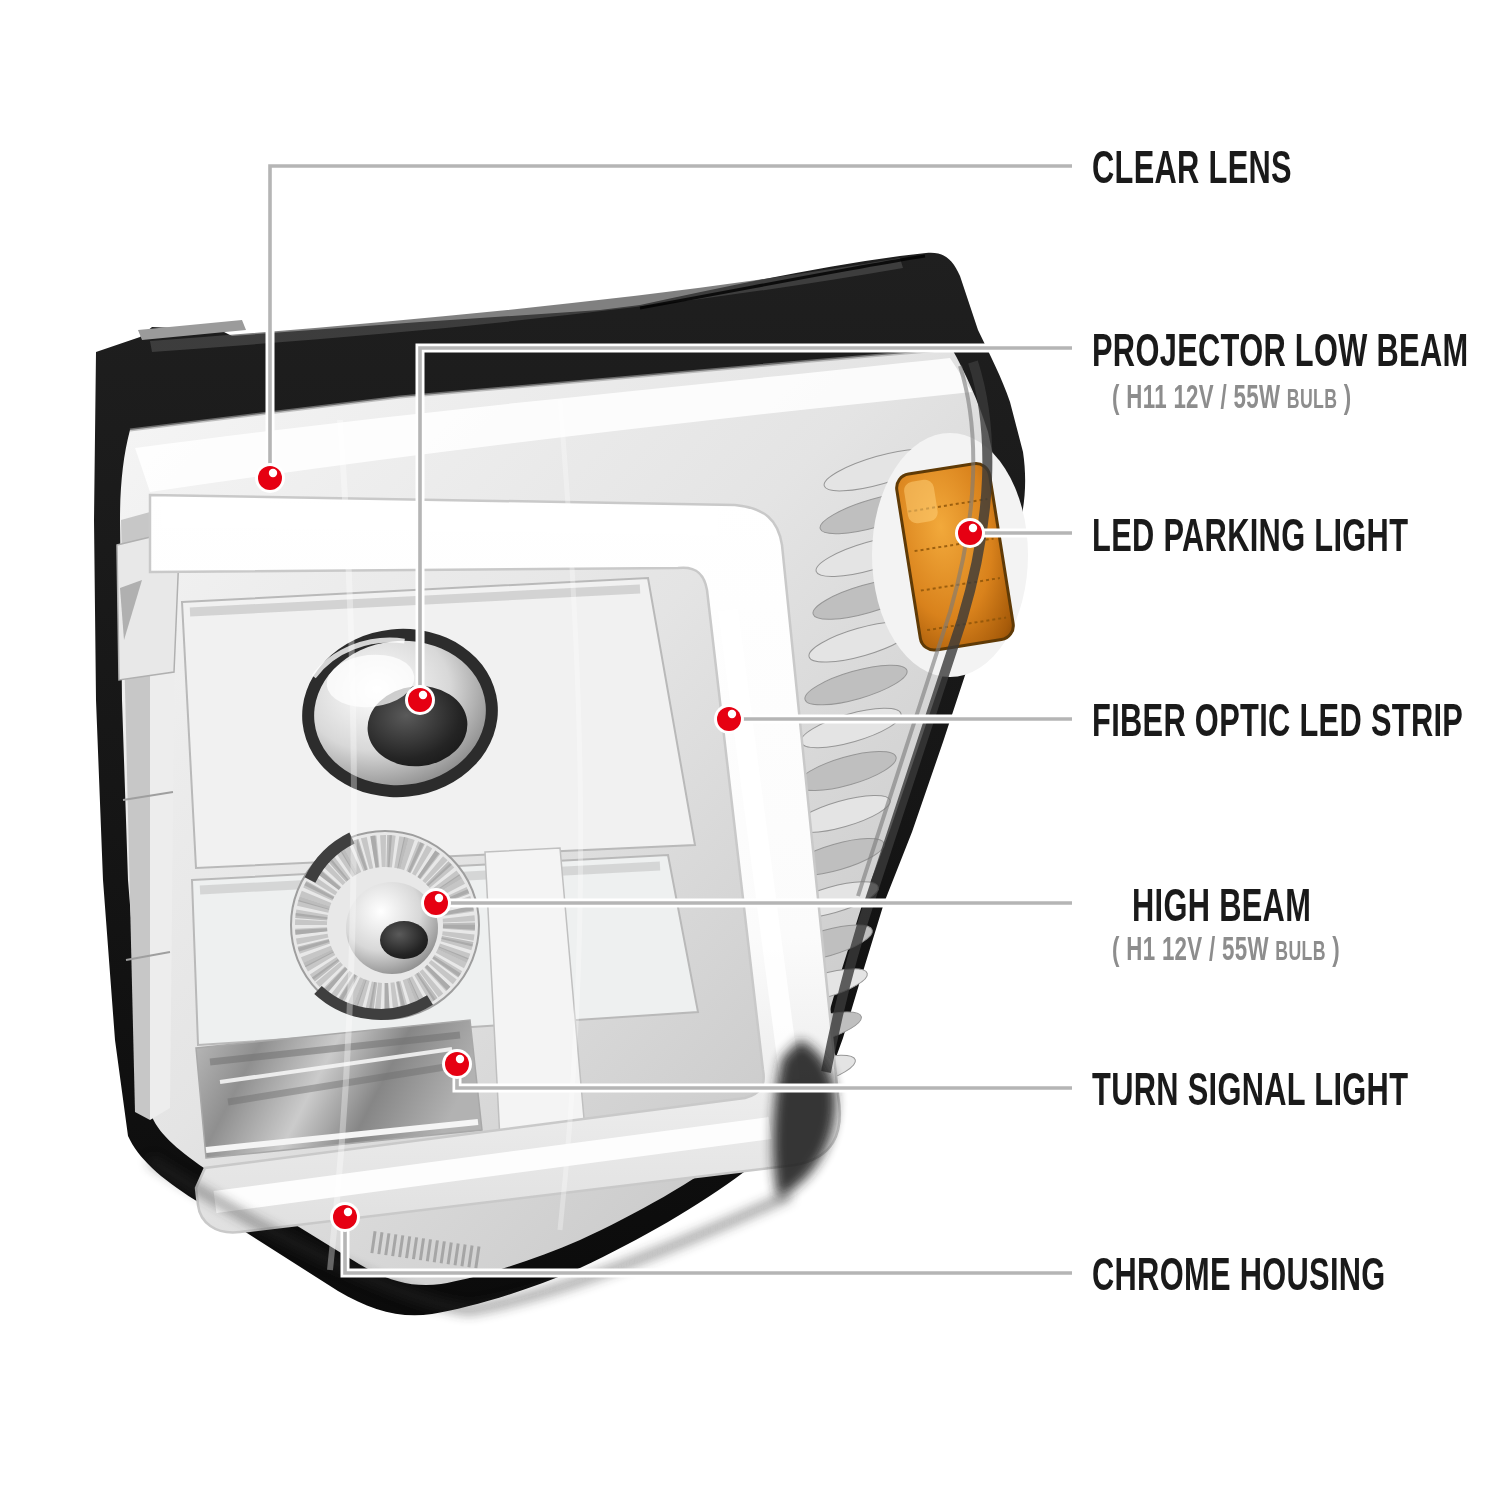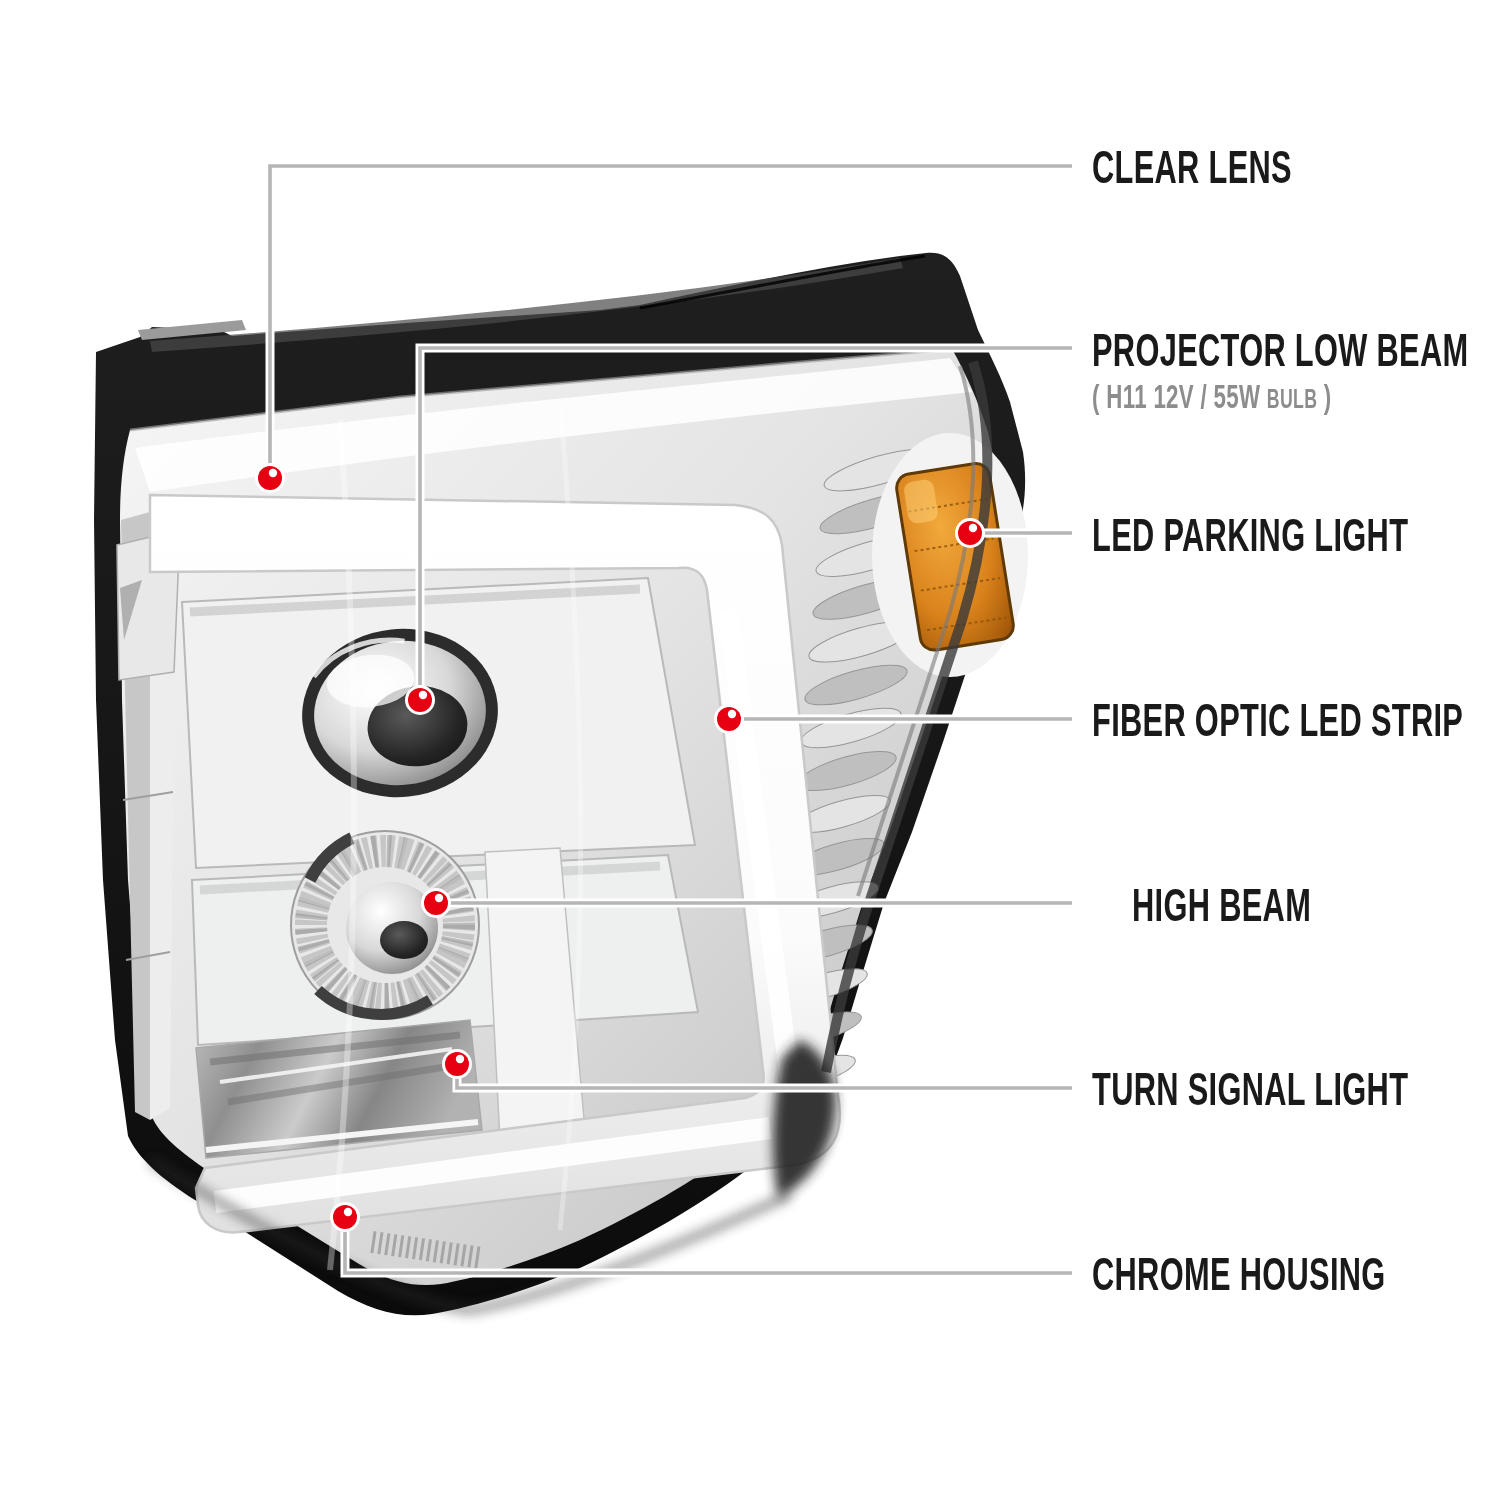--- a/index.html
+++ b/index.html
@@ -3,21 +3,21 @@
 <meta charset="utf-8">
 <style>
   html,body{margin:0;padding:0;background:#ffffff;}
   #stage{position:relative;width:1500px;height:1500px;background:#ffffff;overflow:hidden;
          font-family:"Liberation Sans",sans-serif;}
   #art-layer,#callout-layer{position:absolute;left:0;top:0;width:1500px;height:1500px;}
   #label-layer{position:absolute;left:0;top:0;width:1500px;height:1500px;pointer-events:none;}
   .callout-label{position:absolute;transform:translateY(-50%);white-space:nowrap;}
   .lbl{display:inline-block;font-weight:bold;font-size:47px;color:#1a1a1a;
        transform:scaleX(0.655);transform-origin:0 50%;letter-spacing:0.5px;}
-  .callout-spec{position:absolute;transform:translateY(-50%);white-space:nowrap;}
+  .callout-spec{position:absolute;transform:translateY(-50%);white-space:nowrap;margin-left:20px;}
   .spec-text{display:inline-block;font-weight:bold;font-size:34px;color:#8d8d8d;
        transform:scaleX(0.655);transform-origin:0 50%;letter-spacing:0.5px;}
   .spec-bulb{font-size:27px;}
   .line-casing{fill:none;stroke:#ffffff;stroke-width:9;}
   .line-core{fill:none;stroke:#b5b5b5;stroke-width:3.6;}
   .dot-ring{fill:#ffffff;}
   .dot{fill:#e60012;}
   .dot-hl{fill:#ffffff;}
 </style>
 </head>
@@ -217,17 +217,18 @@
       <circle cx="348" cy="1212" r="4.2" class="dot-hl"></circle>
     </svg>
 
   <div id="label-layer">
       <div class="callout-label" style="left: 1092px; top: 166px;"><span class="lbl">CLEAR LENS</span></div>
       <div class="callout-label" style="left: 1092px; top: 349px;"><span class="lbl">PROJECTOR LOW BEAM</span></div>
       <div class="callout-spec" style="left: 1092px; top: 396px;"><span class="spec-text">( H11  12V / 55W <span class="spec-bulb">BULB</span> )</span></div>
       <div class="callout-label" style="left: 1092px; top: 534px;"><span class="lbl">LED PARKING LIGHT</span></div>
       <div class="callout-label" style="left: 1092px; top: 719px;"><span class="lbl">FIBER OPTIC LED STRIP</span></div>
       <div class="callout-label" style="left: 1092px; top: 904px; margin-left: 40px;"><span class="lbl">HIGH BEAM</span></div>
+      <div class="callout-spec" style="left: 1092px; top: 948px;"><span class="spec-text">( H1  12V / 55W <span class="spec-bulb">BULB</span> )</span></div>
       <div class="callout-label" style="left: 1092px; top: 1088px;"><span class="lbl">TURN SIGNAL LIGHT</span></div>
       <div class="callout-label" style="left: 1092px; top: 1273px;"><span class="lbl">CHROME HOUSING</span></div>
     </div>
 
 </div>
 
 </body></html>

